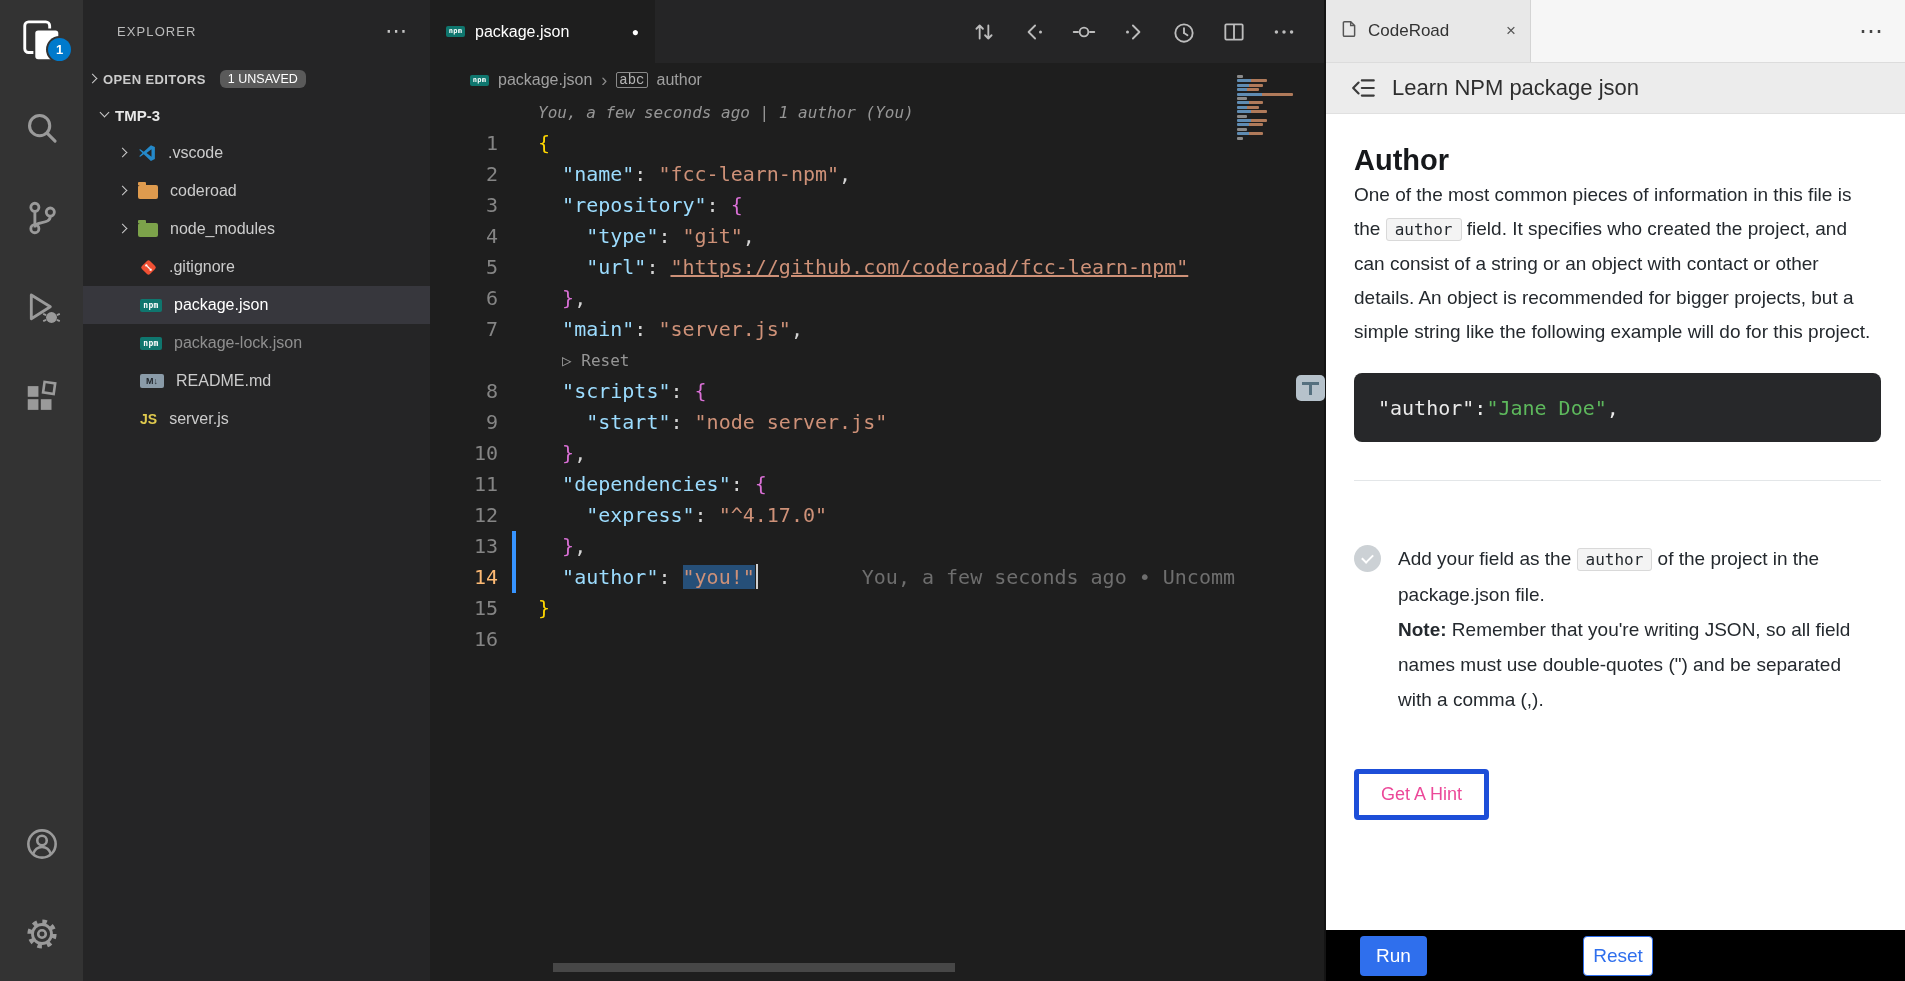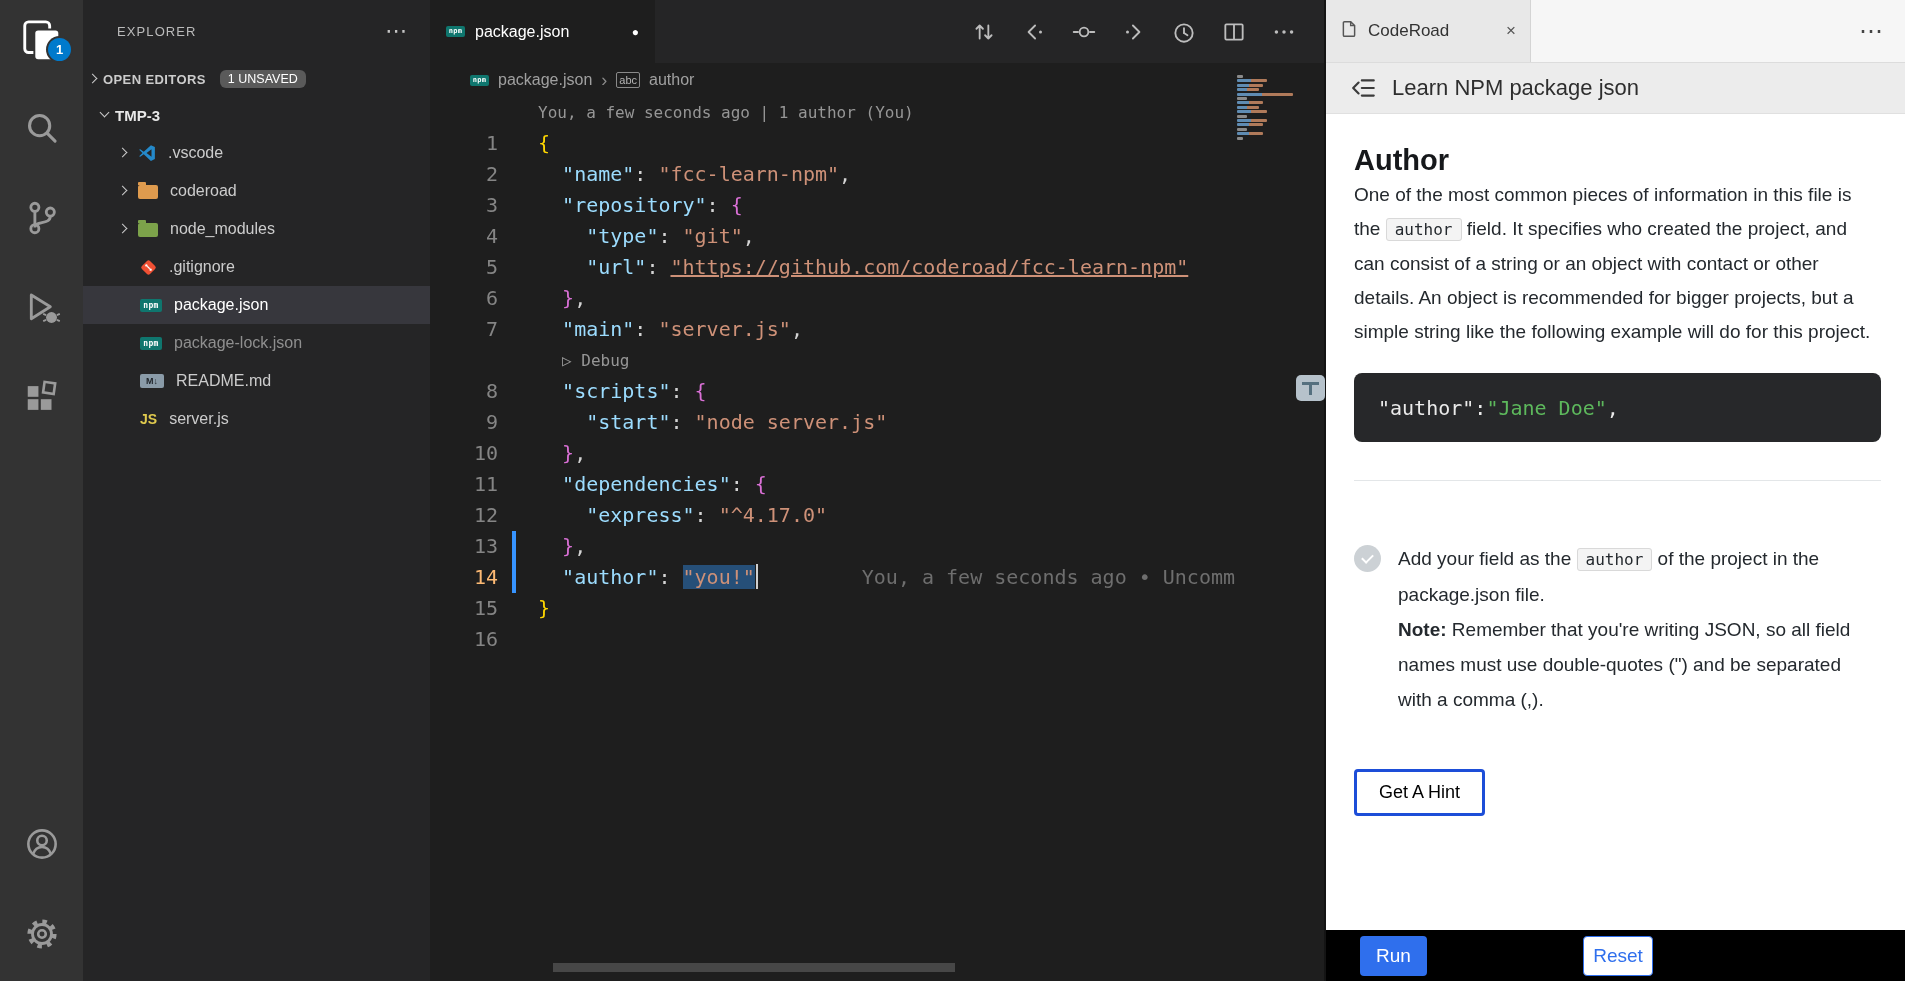--- a/index.html
+++ b/index.html
@@ -45,21 +45,21 @@
 
   
   .editor{position:absolute;left:430px;top:0;width:894px;height:981px;background:#1e1e1e}
   .tabbar{height:63px;background:#252526;display:flex;align-items:stretch}
   .tab{width:225px;background:#1e1e1e;display:flex;align-items:center;padding:0 16px;gap:10px;color:#ffffff;font-size:16px;cursor:pointer}
   .tab .dot{margin-left:auto;font-size:12px;color:#ffffff}
   .tabactions{margin-left:auto;display:flex;align-items:center;gap:22px;padding-right:26px}
   .action{width:28px;height:28px;display:flex;align-items:center;justify-content:center;cursor:pointer}
   .breadcrumb{height:34px;display:flex;align-items:center;gap:9px;padding-left:40px;font-size:16px;color:#a0a0a0;cursor:pointer}
   .bc-sep{color:#8a8a8a;font-size:18px}
-  .abc{border:1px solid #8a8a8a;color:#b5b5b5;font-size:11px;padding:1px 2px;border-radius:2px;line-height:12px;font-family:Liberation Sans, sans-serif}
+  .abc{border:1px solid #8a8a8a;color:#b5b5b5;font-size:14px;padding:1px 2px;border-radius:2px;line-height:12px;font-family:Liberation Mono, monospace}
   .coderows{position:absolute;left:0;top:97px;right:91px}
   .crow{display:flex;height:31px}
   .gut{width:82px;flex:none;text-align:right;padding-right:14px;color:#858585;font-family:var(--mono);font-size:20px;line-height:31px}
   .gut.active{color:#fdba74}
   .modbar{width:4px;flex:none}
   .modbar.on{background:#3794ff}
   .lc{font-family:var(--mono);font-size:20px;line-height:31px;white-space:pre;padding-left:22px;color:#d4d4d4}
   .lc.lens{font-size:16px;color:#969696;cursor:pointer}
   .tk.key{color:#9cdcfe}
   .tk.str{color:#ce9178}
@@ -92,21 +92,21 @@
   .intro{font-size:19px;line-height:34px;margin-top:1px;max-width:545px}
   .chip{font-family:var(--mono);font-size:16px;background:#f4f4f4;border:1px solid #d9d9d9;border-radius:3px;padding:1px 8px;white-space:nowrap}
   .codeblock{margin-top:24px;height:69px;background:#27282a;border-radius:8px;display:flex;align-items:center;padding-left:24px;font-family:var(--mono);font-size:20px;max-width:530px}
   .cbt-plain{color:#eaeaea}
   .cbt-green{color:#5db85c}
   .hr{margin-top:38px;border-top:1px solid #e3e6e8;max-width:530px}
   .task{margin-top:60px;display:flex;gap:17px}
   .check{width:27px;height:27px;flex:none;border-radius:50%;background:#ccd1d5;display:flex;align-items:center;justify-content:center;margin-top:4px}
   .check::after{content:"";width:9px;height:5px;border-left:2.5px solid #fff;border-bottom:2.5px solid #fff;transform:rotate(-45deg);margin-top:-3px}
   .tasktext{font-size:19px;line-height:35px;max-width:470px}
-  .hint{display:inline-block;margin-top:52px;padding:10px 22px;border:3px solid #1d4ed8;border-radius:4px;background:#fff;font-size:18px;color:#000000;font-family:var(--sans);cursor:pointer}
+  .hint{display:inline-block;margin-top:52px;padding:10px 22px;border:5px solid #1d4ed8;border-radius:4px;background:#fff;font-size:18px;color:#ec4899;font-family:var(--sans);cursor:pointer}
   .rfooter{position:absolute;left:0;right:0;bottom:0;height:51px;background:#000;display:flex;align-items:center}
   .btn-run{margin-left:34px;width:67px;height:40px;background:#2f6fed;color:#fff;border:none;border-radius:4px;font-size:19px;font-family:var(--sans);cursor:pointer}
   .btn-reset{margin-left:156px;width:70px;height:40px;background:#fff;color:#2f6fed;border:1px solid #2f6fed;border-radius:4px;font-size:19px;font-family:var(--sans);cursor:pointer}
 </style>
 </head>
 <body>
 
 <div class="abar">
   <div class="abtn files">
     <span>
@@ -303,21 +303,21 @@
     <span class="fic ic-npm sm">npm</span>
     <span>package.json</span>
     <span class="bc-sep">›</span>
     <span class="abc">abc</span>
     <span>author</span>
   </div>
   <div class="coderows">
       <div class="crow">
         <span class="gut"></span>
         <span class="modbar"></span>
-        <span class="lc lens" style="padding-left: 22px;">You, a few seconds ago | 1 author (You)</span>
+        <span class="lc lens" style="padding-left: 22px; font-style: italic;">You, a few seconds ago | 1 author (You)</span>
       </div>
       <div class="crow">
         <span class="gut">1</span>
         <span class="modbar"></span>
         <span class="lc"><span class="tk b1">{</span></span>
       </div>
       <div class="crow">
         <span class="gut">2</span>
         <span class="modbar"></span>
         <span class="lc"><span class="tk pn">  </span><span class="tk key">"name"</span><span class="tk pn">: </span><span class="tk str">"fcc-learn-npm"</span><span class="tk pn">,</span></span>
@@ -343,21 +343,21 @@
         <span class="lc"><span class="tk pn">  </span><span class="tk b2">}</span><span class="tk pn">,</span></span>
       </div>
       <div class="crow">
         <span class="gut">7</span>
         <span class="modbar"></span>
         <span class="lc"><span class="tk pn">  </span><span class="tk key">"main"</span><span class="tk pn">: </span><span class="tk str">"server.js"</span><span class="tk pn">,</span></span>
       </div>
       <div class="crow">
         <span class="gut"></span>
         <span class="modbar"></span>
-        <span class="lc lens" style="padding-left: 46px;">▷ Debug</span>
+        <span class="lc lens" style="padding-left: 46px;">▷ Reset</span>
       </div>
       <div class="crow">
         <span class="gut">8</span>
         <span class="modbar"></span>
         <span class="lc"><span class="tk pn">  </span><span class="tk key">"scripts"</span><span class="tk pn">: </span><span class="tk b2">{</span></span>
       </div>
       <div class="crow">
         <span class="gut">9</span>
         <span class="modbar"></span>
         <span class="lc"><span class="tk pn">    </span><span class="tk key">"start"</span><span class="tk pn">: </span><span class="tk str">"node server.js"</span></span>

